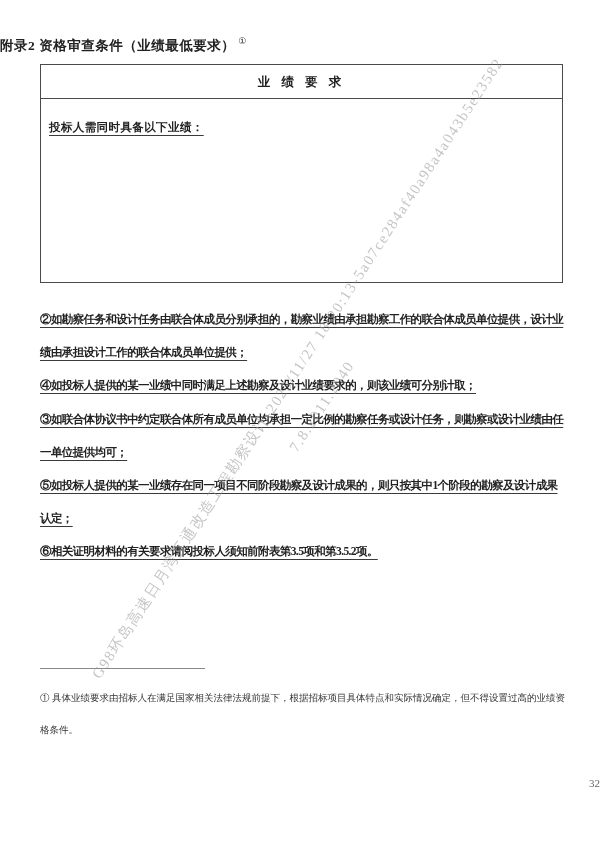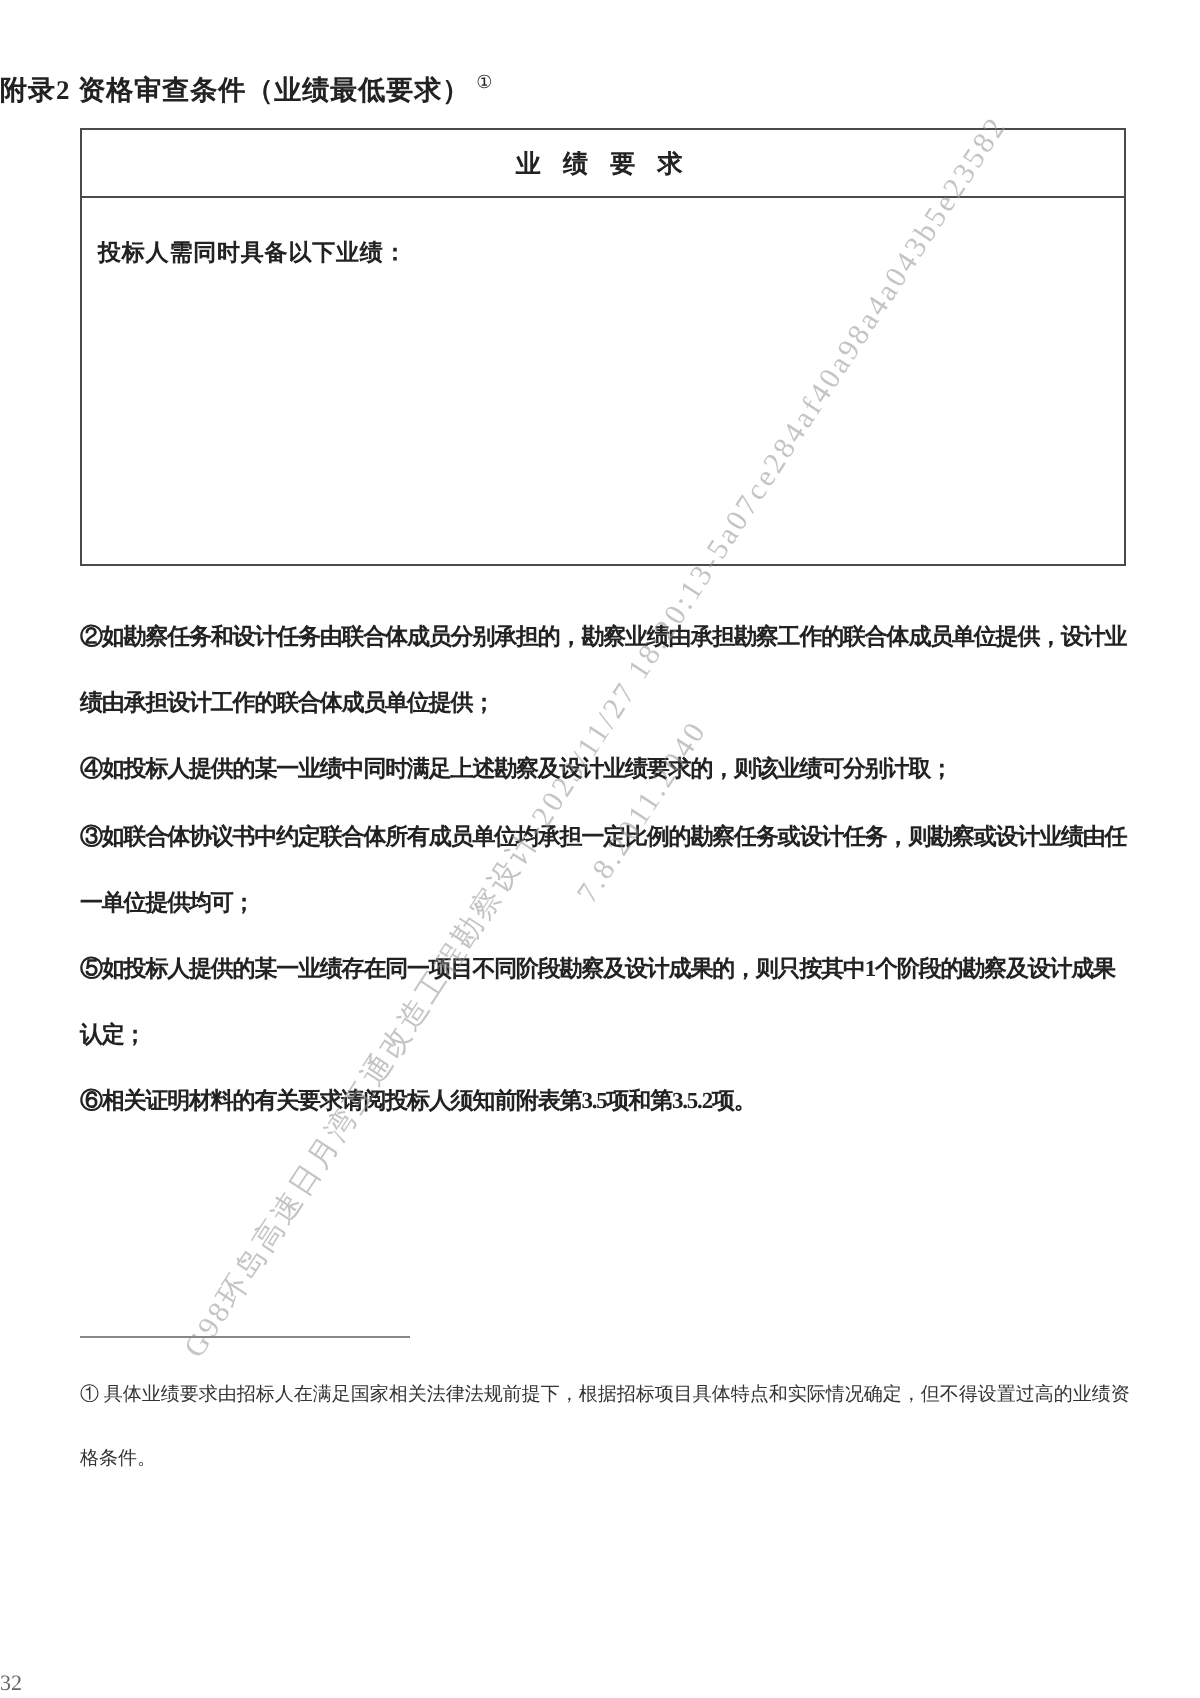--- a/index.html
+++ b/index.html
@@ -51,20 +51,21 @@
   .req-table .tbody {
     padding: 12px 3px 0 3px;
   }
   .req-table .tbody p {
     font-size: 11.5px;
     font-weight: bold;
     line-height: 33.5px;
     letter-spacing: 0.4px;
   }
   .ul-text {
+    text-decoration: underline;
     text-decoration-thickness: 1.3px;
     text-underline-offset: 4px;
     text-decoration-color: #3a3a3a;
     margin-top: 32px;
   }
   .req-intro { text-indent: 5px; }
 
   
   .notes {
     position: absolute;
@@ -92,22 +93,22 @@
     width: 525px;
     font-size: 9.5px;
     font-weight: normal;
     line-height: 32px;
     color: #333333;
   }
 
   
   .page-number {
     position: absolute;
-    left: 0; top: 836px; width: 600px;
-    text-align: left;
+    left: 0; top: 777px; width: 600px;
+    text-align: right;
     font-size: 11px;
     color: #666666;
   }
 
   
   .wm {
     position: absolute;
     color: rgba(148, 148, 148, 0.55);
     font-size: 15px;
     letter-spacing: 1.5px;

